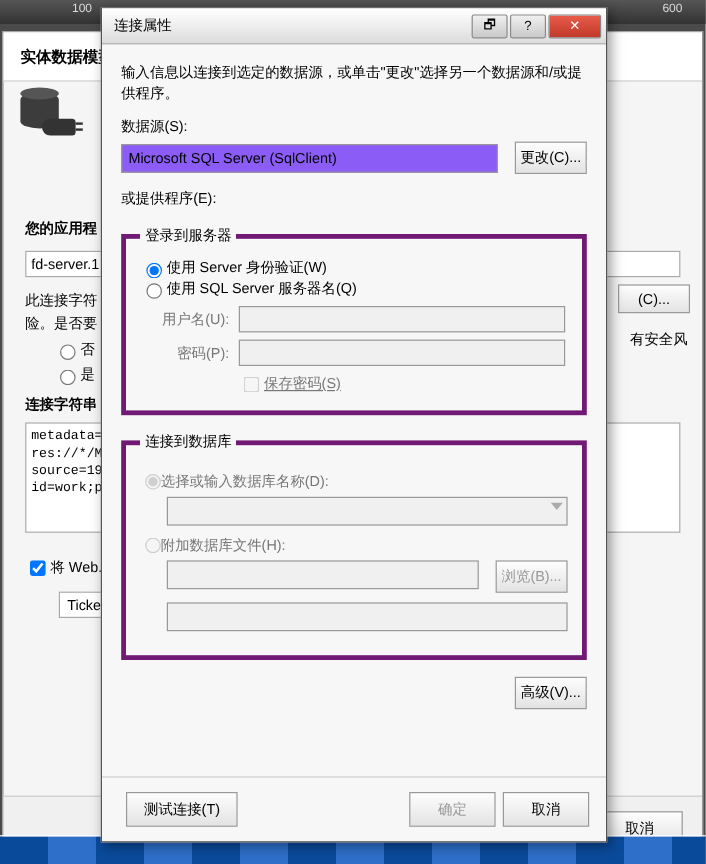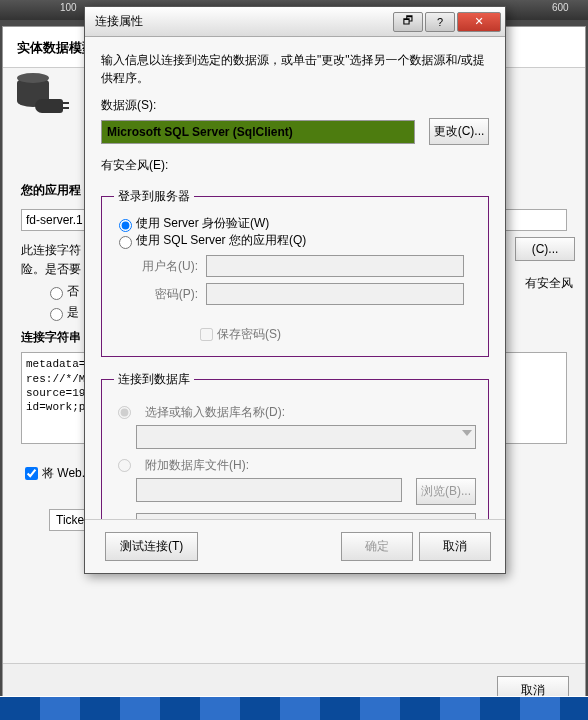--- a/index.html
+++ b/index.html
@@ -28,49 +28,49 @@
 
   .chk-row { margin-top: 20px; }
   .ticket-input { border: 1px solid #aaa; padding: 3px 6px; margin-left: 28px; background: #fff; display: inline-block; min-width: 60px; }
 
   .wizard-footer { position: absolute; bottom: 0; left: 0; right: 0; border-top: 1px solid #ccc; padding: 12px 16px; text-align: right; background: #f0f0f0; }
   .btn { display: inline-block; border: 1px solid #999; background: linear-gradient(#fdfdfd,#e3e3e3); padding: 5px 14px; min-width: 72px; text-align: center; cursor: default; margin-left: 6px; }
   .btn.small { min-width: 60px; padding: 4px 0; }
   .btn.disabled { color: #999; text-align: center; }
 
   
-  .dialog { position: absolute; left: 84px; top: 6px; width: 422px; height: 568px; background: #f7f7f7; border: 1px solid #555; box-shadow: 3px 3px 10px rgba(0,0,0,0.4); display: flex; flex-direction: column; }
+  .dialog { position: absolute; left: 84px; top: 6px; width: 422px; height: 696px; background: #f7f7f7; border: 1px solid #555; box-shadow: 3px 3px 10px rgba(0,0,0,0.4); display: flex; flex-direction: column; }
   .titlebar { height: 30px; background: linear-gradient(#fff,#dcdcdc); border-bottom: 1px solid #aaa; display: flex; align-items: center; padding: 0 4px 0 10px; }
   .titlebar .t-title { flex: 1; font-size: 12px; }
   .win-btns { display: flex; gap: 2px; }
   .win-btn { width: 30px; height: 20px; background: linear-gradient(#f0f0f0,#c9c9c9); border: 1px solid #888; border-radius: 2px; display: flex; align-items: center; justify-content: center; font-size: 11px; }
   .win-btn.close { background: linear-gradient(#e85c4a,#c0392b); color: #fff; width: 44px; }
 
   .dialog-body { flex: 1; padding: 14px 16px 10px; overflow: hidden; }
   .instr { margin-bottom: 10px; line-height: 1.5; }
   .row { margin-bottom: 6px; }
   .lbl { display: block; margin-bottom: 4px; }
 
   .hflex { display: flex; gap: 8px; align-items: center; }
   .input-text { flex: 1; border: 1px solid #999; background: #fff; padding: 4px 5px; height: 24px; }
-  .input-text.readonly { background: #4d7c0f; font-weight: bold; }
+  .input-text.readonly { background: #8b5cf6; }
 
   .combo { flex: 1; position: relative; }
   .combo .input-text { width: 100%; padding-right: 20px; }
   .combo .arrow { position: absolute; right: 4px; top: 5px; width: 0; height: 0; border-left: 5px solid transparent; border-right: 5px solid transparent; border-top: 6px solid #333; }
 
-  fieldset { border: 1px solid #701a75; margin: 14px 0 0 0; padding: 10px 12px 12px; }
+  fieldset { border: 4px solid #701a75; margin: 14px 0 0 0; padding: 10px 12px 12px; }
   legend { padding: 0 4px; }
-  .sub-row { display: flex; align-items: center; margin: 6px 12px; gap: 8px; }
+  .sub-row { display: flex; align-items: center; margin: 6px 2px; gap: 8px; }
   .sub-row .sub-lbl { width: 72px; text-align: right; color: #777; }
   .sub-row .input-text { flex: 1; height: 22px; }
   .sub-row.disabled .input-text { background: #f0f0f0; color: #999; }
-  .chk-save { margin: 20px 0 0 82px; color: #777; }
-
-  .db-group .opt { margin: 6px 0 4px 4px; display: flex; align-items: center; gap: 14px; }
+  .chk-save { margin: 6px 0 0 82px; color: #777; text-decoration: underline; }
+
+  .db-group .opt { margin: 6px 0 4px 4px; display: flex; align-items: center; gap: 0; }
   .db-group .opt .r { margin: 0; }
   .db-group .field-row { display: flex; gap: 8px; margin: 4px 0 8px 22px; }
   .db-group .field-row .input-text { flex: 1; height: 24px; }
 
   .adv-row { text-align: right; margin-top: 14px; }
 
   .dialog-footer { border-top: 1px solid #ccc; padding: 12px 14px; display: flex; }
   .dialog-footer .left { flex: 1; }
 
   
@@ -103,21 +103,21 @@
     <div class="text-block" style="margin-top:10px; white-space:pre-line">此连接字符
 险。是否要</div>
     <div class="radio-row"><input type="radio" style=""><span>否</span></div>
     <div class="radio-row"><input type="radio" style=""><span>是</span></div>
     <div class="label-bold" style="margin-top:8px">连接字符串</div>
     <div class="textarea-mock" style="margin-top:6px">metadata=
 res://*/Mo
 source=19
 id=work;p</div>
     <div class="chk-row"><input type="checkbox" checked="" style=""><span>将 Web.</span></div>
-    <div class="ticket-input" style="margin-top:26px">Ticke</div>
+    <div class="ticket-input" style="margin-top:10px">Ticke</div>
   </div>
   <div class="btn small right-edge-btn">(C)...</div>
   <div class="right-sec-text">有安全风</div>
   <div class="wizard-footer">
     <span class="btn">取消</span>
   </div>
 </div>
 
 <div class="editor-stripe"></div>
 
@@ -136,27 +136,27 @@
 
     <div class="row">
       <span class="lbl">数据源(S):</span>
       <div class="hflex">
         <input class="input-text readonly" readonly="" value="Microsoft SQL Server (SqlClient)" style="">
         <span class="btn small">更改(C)...</span>
       </div>
     </div>
 
     <div class="row" style="margin-top:12px">
-      <span class="lbl">有安全风(E):</span>
+      <span class="lbl">或提供程序(E):</span>
     </div>
 
     <fieldset>
       <legend>登录到服务器</legend>
       <div class="opt"><input type="radio" class="r" name="auth" checked="" style=""><span>使用 Server 身份验证(W)</span></div>
-      <div class="opt"><input type="radio" class="r" name="auth" style=""><span>使用 SQL Server 您的应用程(Q)</span></div>
+      <div class="opt"><input type="radio" class="r" name="auth" style=""><span>使用 SQL Server 服务器名(Q)</span></div>
       <div class="sub-row disabled">
         <span class="sub-lbl">用户名(U):</span>
         <input class="input-text" disabled="" style="">
       </div>
       <div class="sub-row disabled">
         <span class="sub-lbl">密码(P):</span>
         <input class="input-text" type="password" disabled="" style="">
       </div>
       <div class="chk-save"><input type="checkbox" disabled="" style=""><span>保存密码(S)</span></div>
     </fieldset>

